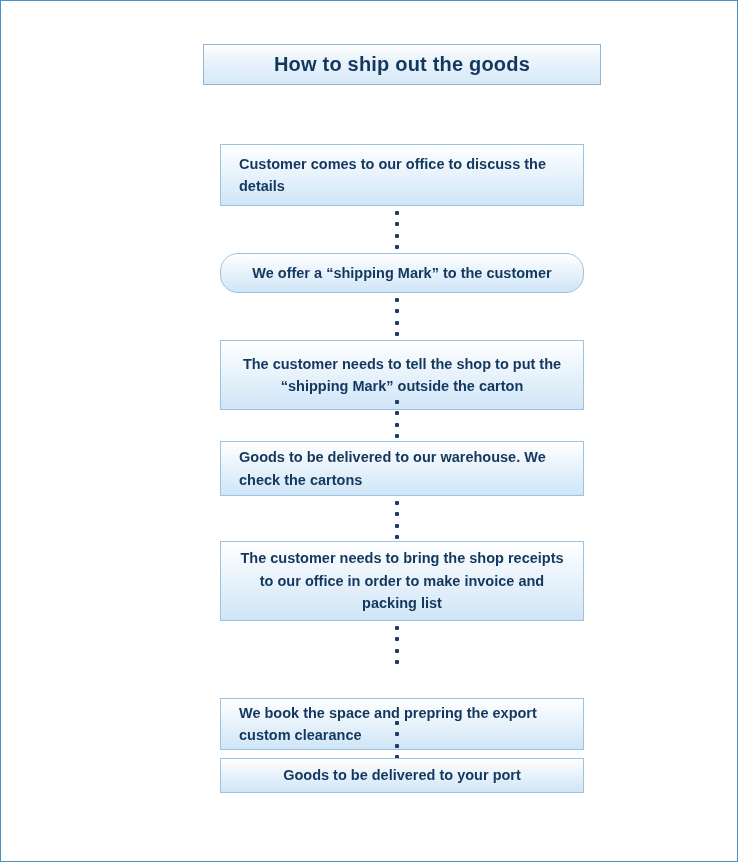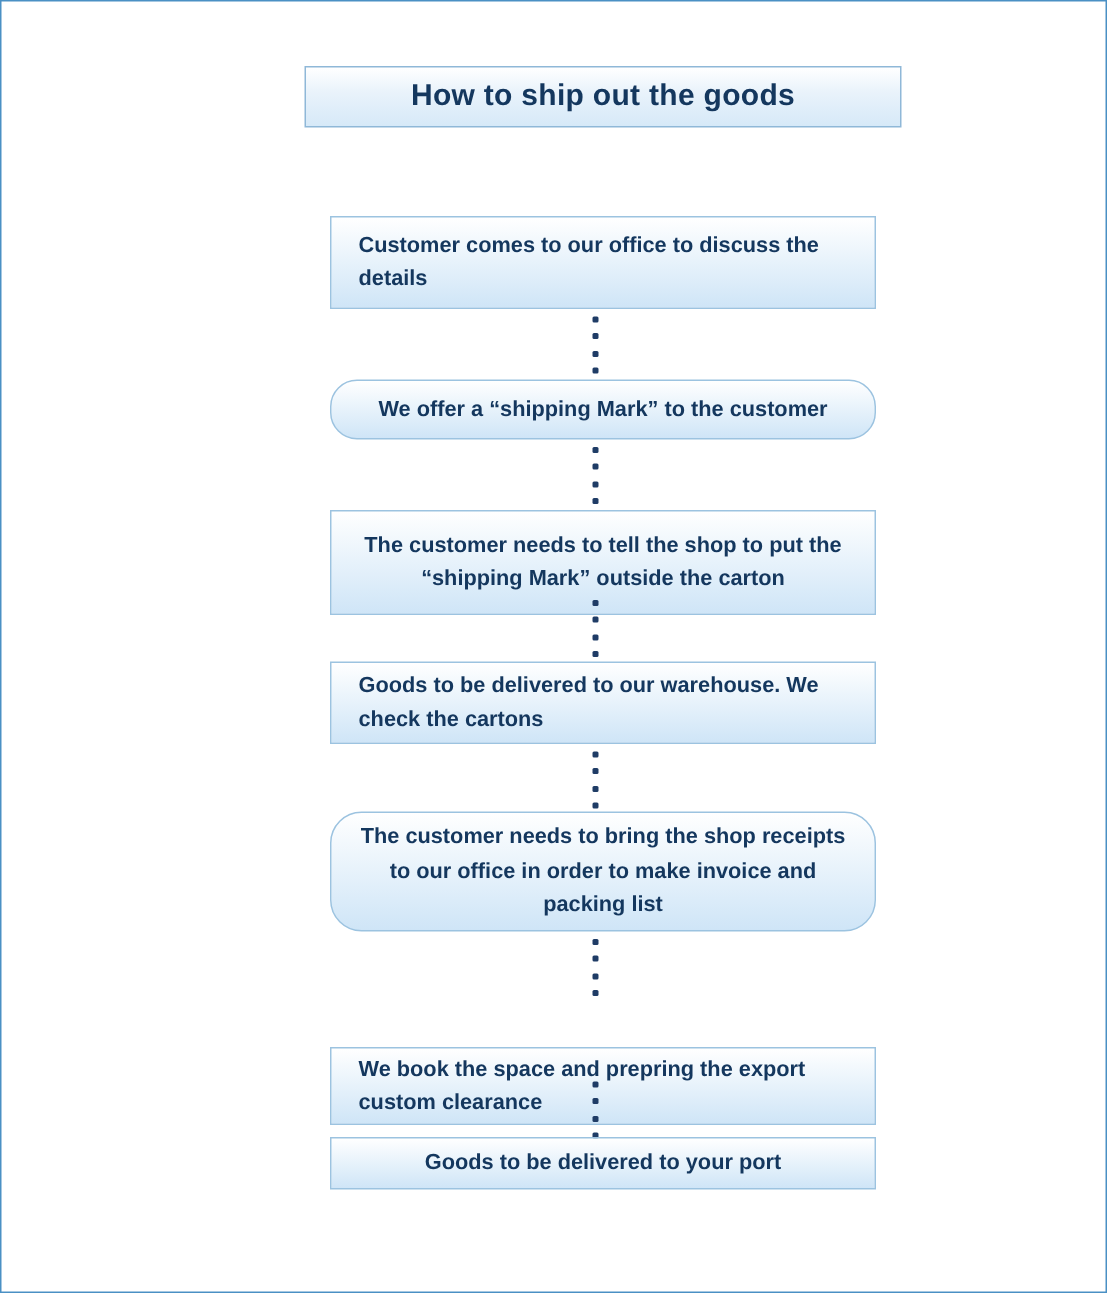--- a/index.html
+++ b/index.html
@@ -135,21 +135,21 @@
       <span class="node-text">Goods to be delivered to our warehouse. We check the cartons</span>
     </div>
 
     <div class="connector" style="top:500px; height:38px;">
       <i></i>
       <i></i>
       <i></i>
       <i></i>
     </div>
 
-    <div class="node center" style="top:540px; height:80px;border-radius:21px;">
+    <div class="node center" style="top:540px; height:80px;">
       <span class="node-text">The customer needs to bring the shop receipts to our office in order to make invoice and packing list</span>
     </div>
 
     <div class="connector" style="top:625px; height:38px;">
       <i></i>
       <i></i>
       <i></i>
       <i></i>
     </div>
 

